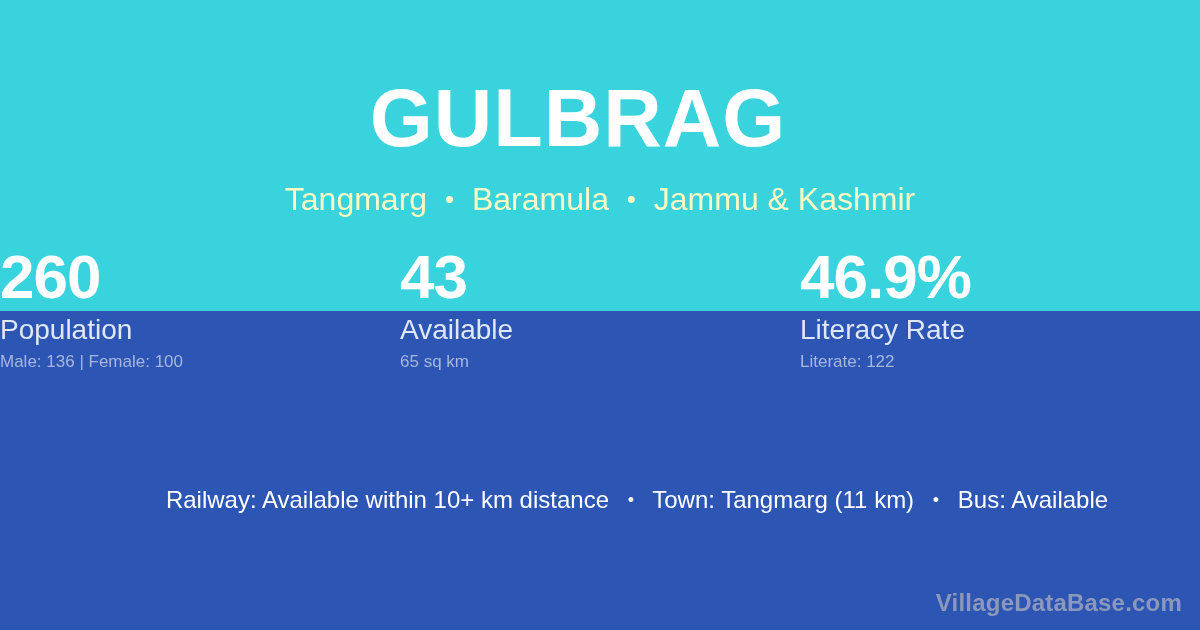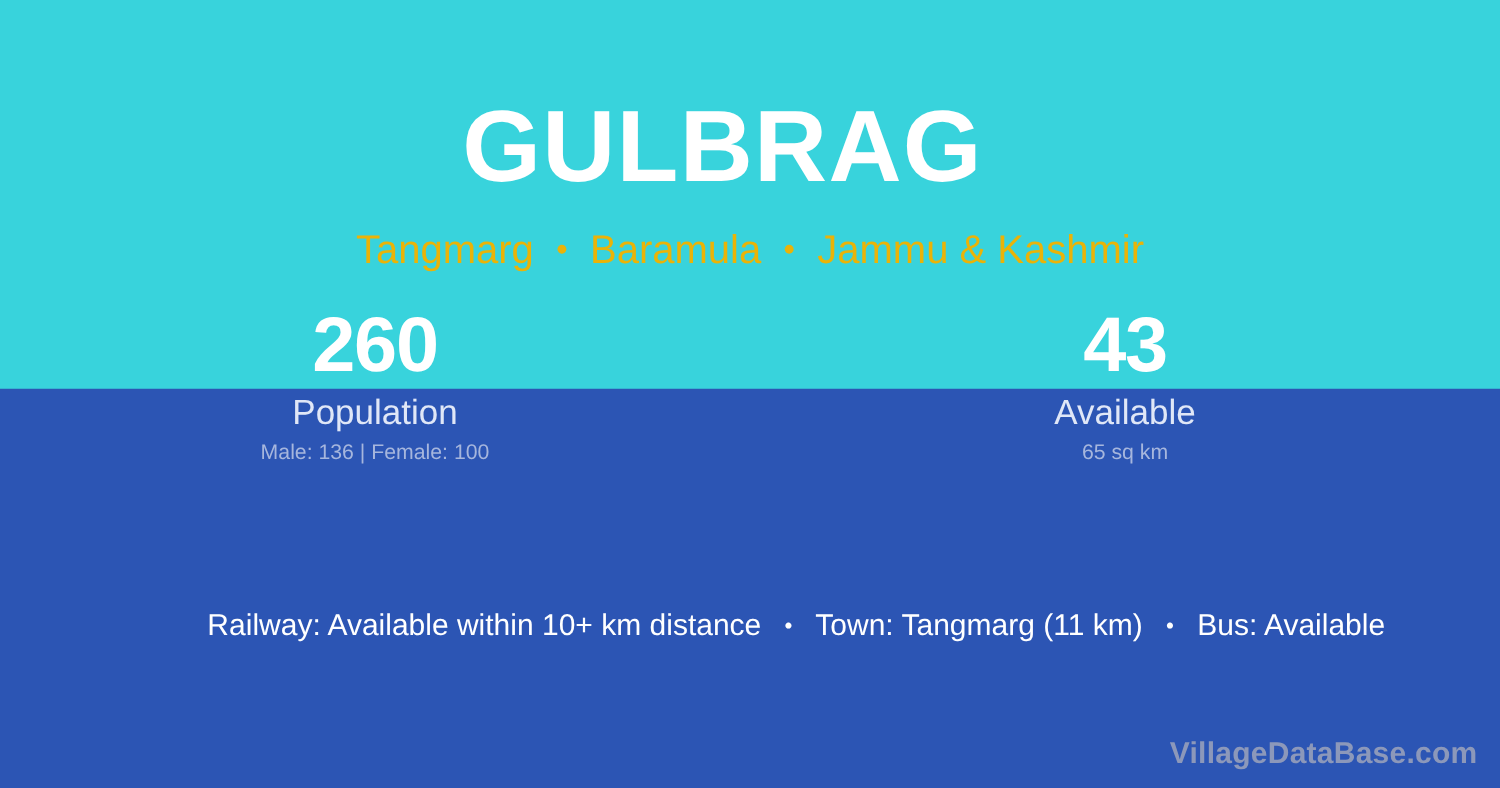--- a/index.html
+++ b/index.html
@@ -48,42 +48,42 @@
 
   
   #location-subtitle {
     position: absolute;
     left: 0;
     top: 180px;
     width: 1200px;
     text-align: center;
     font-size: 32px;
     font-weight: normal;
-    color: #eab308;
+    color: #fef9c3;
     line-height: 1.2;
     white-space: nowrap;
   }
   #location-subtitle .sep {
     padding: 0 9px;
     font-size: 26px;
     vertical-align: 2px;
   }
 
   
   #stats-row {
     position: absolute;
     left: 0;
     top: 243px;
     width: 1200px;
     display: flex;
     flex-direction: row;
   }
   .stat-col {
     flex: 1 1 0;
-    text-align: center;
+    text-align: left;
   }
   .stat-value {
     font-size: 62px;
     font-weight: bold;
     color: #ffffff;
     line-height: 68px;
     height: 68px;
     letter-spacing: -1px;
   }
   .stat-label {
@@ -156,20 +156,25 @@
       <div class="stat-label">Population</div>
       <div class="stat-sub">Male: 136 | Female: 100</div>
     </div>
 
     <div class="stat-col">
       <div class="stat-value">43</div>
       <div class="stat-label">Available</div>
       <div class="stat-sub">65 sq km</div>
     </div>
 
+    <div class="stat-col">
+      <div class="stat-value">46.9%</div>
+      <div class="stat-label">Literacy Rate</div>
+      <div class="stat-sub">Literate: 122</div>
+    </div>
 
   </div>
 
   <div id="amenities-line">
     <span>Railway: Available within 10+ km distance</span>
     <span class="sep">•</span>
     <span>Town: Tangmarg (11 km)</span>
     <span class="sep">•</span>
     <span>Bus: Available</span>
   </div>

